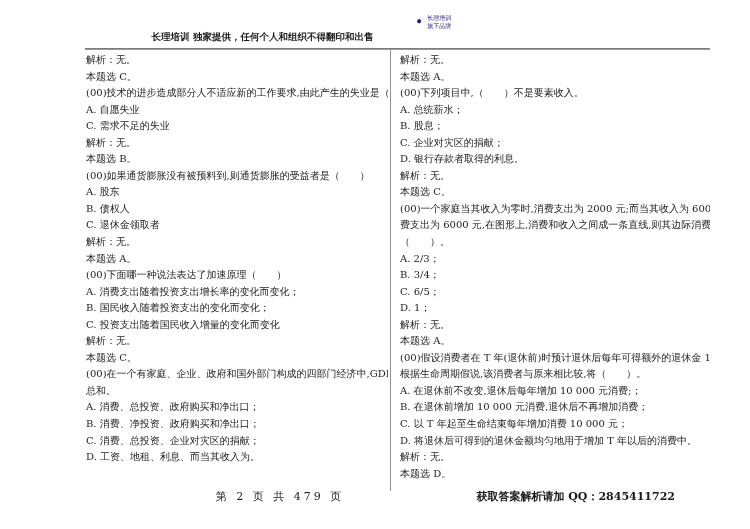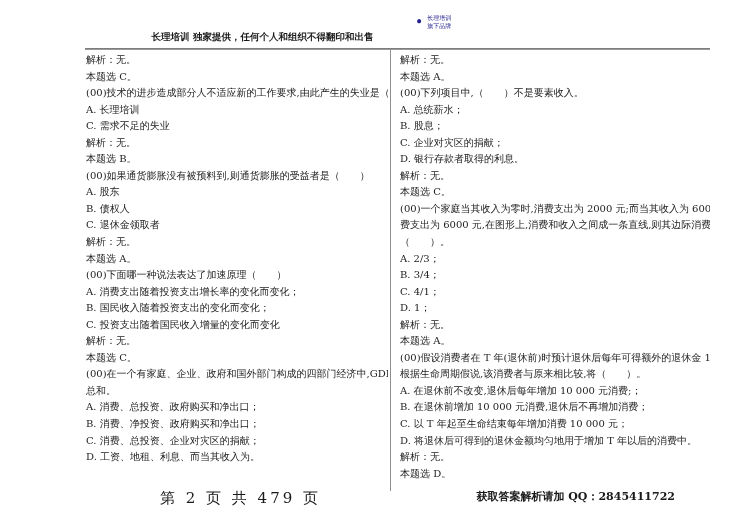--- a/index.html
+++ b/index.html
@@ -85,21 +85,22 @@
     width: 1px;
     height: 441px;
     background: #8f8f8f;
   }
   
   .footer-page {
     position: absolute;
     top: 489px;
     left: 160px;
     width: 240px;
-    font-size: 15px;
+    text-align: center;
+    font-size: 11px;
     letter-spacing: 3px;
     color: #1a1a1a;
   }
   .footer-qq {
     position: absolute;
     top: 489px;
     left: 425px;
     width: 250px;
     text-align: right;
     font-size: 11px;
@@ -122,21 +123,21 @@
       <span>旗下品牌</span>
     </span>
   </div>
 
   <div class="header-rule"></div>
 
   <div class="col col-left">
       <div class="text-line">解析：无。</div>
       <div class="text-line">本题选 C。</div>
       <div class="text-line">(00)技术的进步造成部分人不适应新的工作要求,由此产生的失业是（　　）。</div>
-      <div class="text-line">A. 长理培训</div>
+      <div class="text-line">A. 自愿失业</div>
       <div class="text-line">C. 需求不足的失业</div>
       <div class="text-line">解析：无。</div>
       <div class="text-line">本题选 B。</div>
       <div class="text-line">(00)如果通货膨胀没有被预料到,则通货膨胀的受益者是（　　）</div>
       <div class="text-line">A. 股东</div>
       <div class="text-line">B. 债权人</div>
       <div class="text-line">C. 退休金领取者</div>
       <div class="text-line">解析：无。</div>
       <div class="text-line">本题选 A。</div>
       <div class="text-line">(00)下面哪一种说法表达了加速原理（　　）</div>
@@ -163,21 +164,21 @@
       <div class="text-line">B. 股息；</div>
       <div class="text-line">C. 企业对灾区的捐献；</div>
       <div class="text-line">D. 银行存款者取得的利息。</div>
       <div class="text-line">解析：无。</div>
       <div class="text-line">本题选 C。</div>
       <div class="text-line">(00)一个家庭当其收入为零时,消费支出为 2000 元;而当其收入为 6000 时,其消</div>
       <div class="text-line">费支出为 6000 元,在图形上,消费和收入之间成一条直线,则其边际消费倾向为</div>
       <div class="text-line">（　　）。</div>
       <div class="text-line">A. 2/3；</div>
       <div class="text-line">B. 3/4；</div>
-      <div class="text-line">C. 4/1；</div>
+      <div class="text-line">C. 6/5；</div>
       <div class="text-line">D. 1；</div>
       <div class="text-line">解析：无。</div>
       <div class="text-line">本题选 A。</div>
       <div class="text-line">(00)假设消费者在 T 年(退休前)时预计退休后每年可得额外的退休金 10 000 元,</div>
       <div class="text-line">根据生命周期假说,该消费者与原来相比较,将（　　）。</div>
       <div class="text-line">A. 在退休前不改变,退休后每年增加 10 000 元消费;；</div>
       <div class="text-line">B. 在退休前增加 10 000 元消费,退休后不再增加消费；</div>
       <div class="text-line">C. 以 T 年起至生命结束每年增加消费 10 000 元；</div>
       <div class="text-line">D. 将退休后可得到的退休金额均匀地用于增加 T 年以后的消费中。</div>
       <div class="text-line">解析：无。</div>

